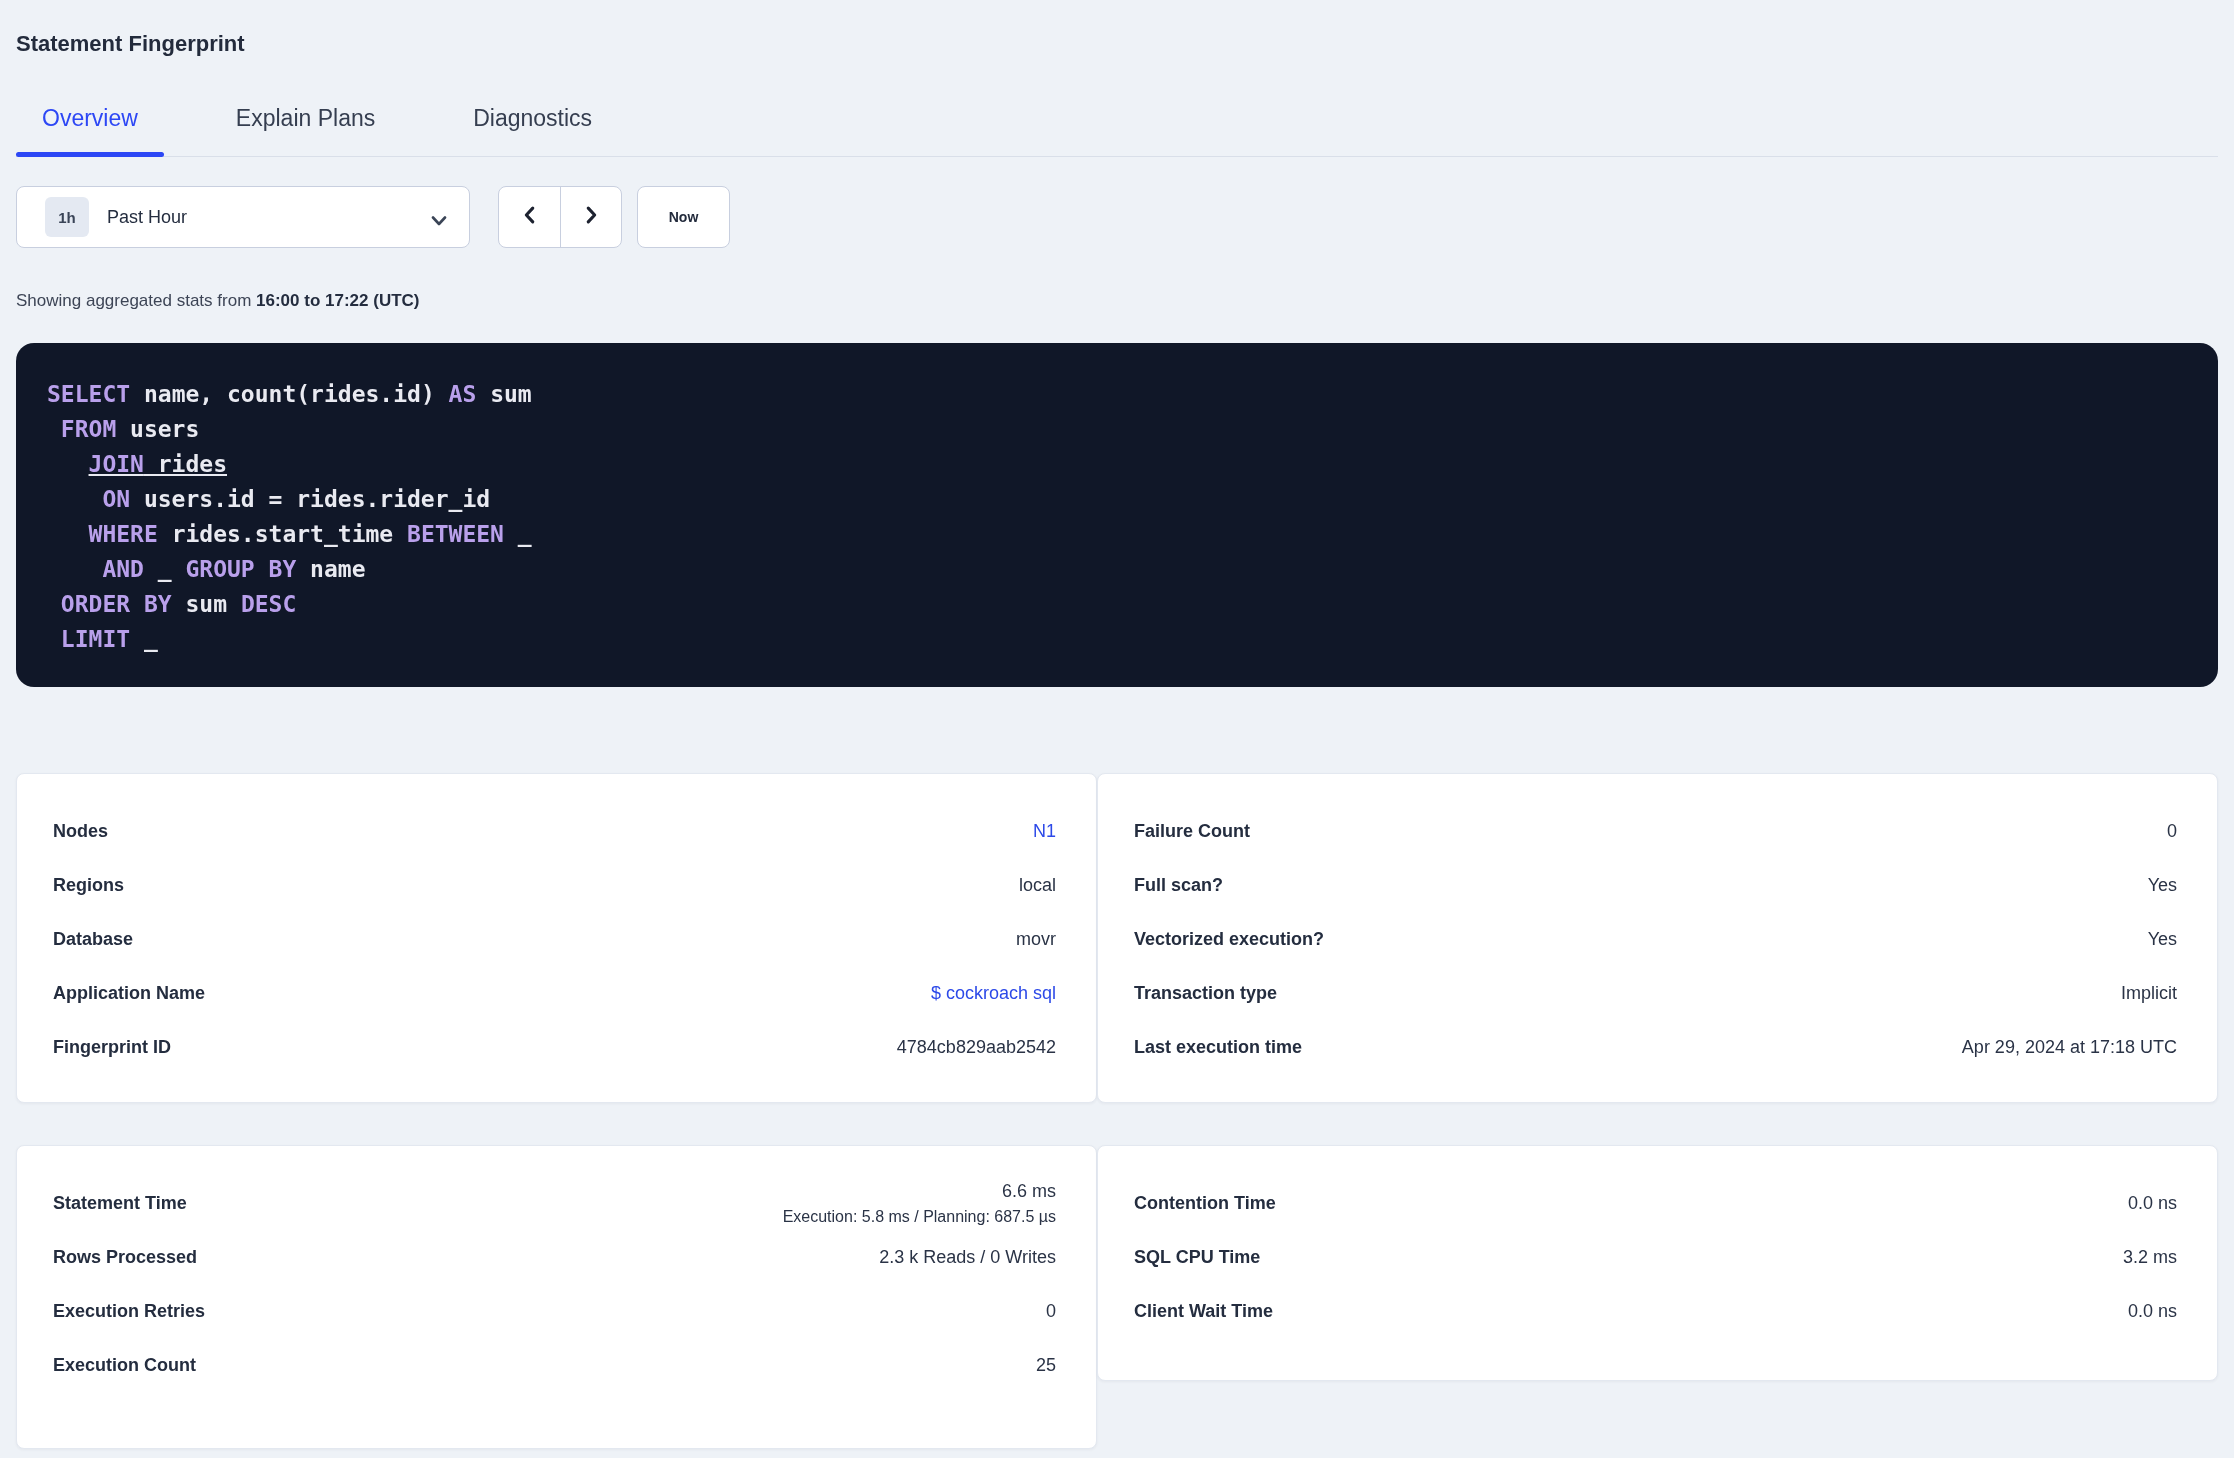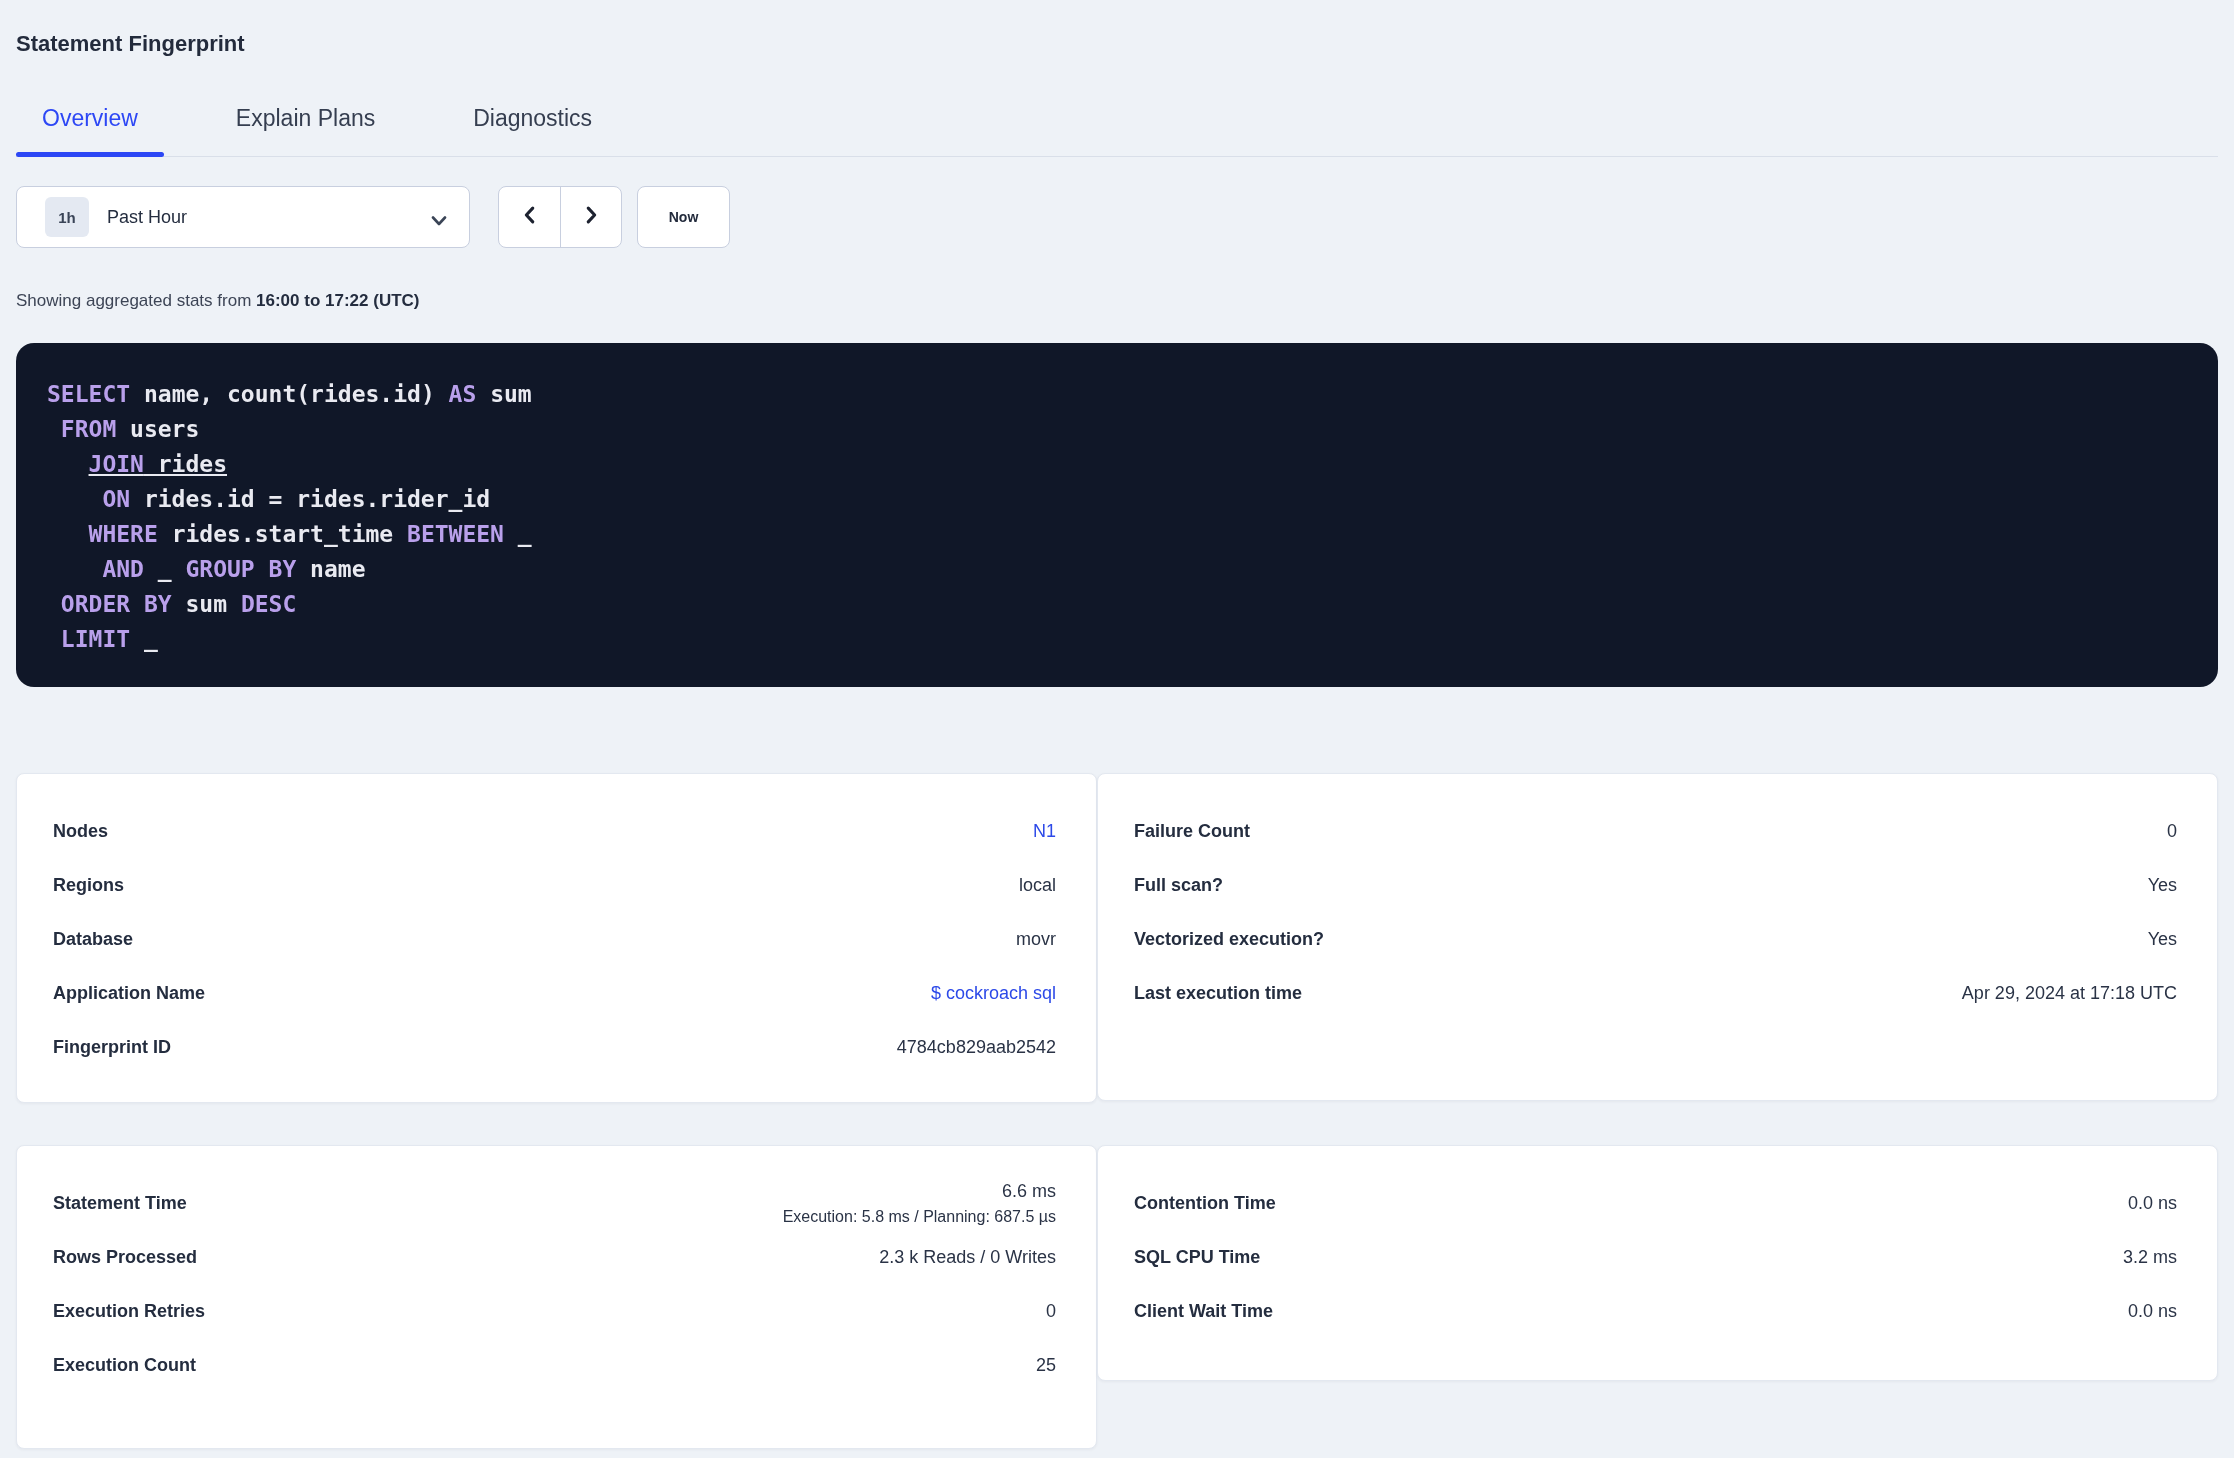--- a/index.html
+++ b/index.html
@@ -134,21 +134,21 @@
 
   <div class="status">
     <span>Showing aggregated stats from</span>
     <span class="range-bold">16:00 to 17:22 (UTC)</span>
   </div>
 
   <div class="code">
       <div class="code-line" style="padding-left: 0ch;"><span class="kw">SELECT</span><span class="id"> name, count(rides.id) </span><span class="kw">AS</span><span class="id"> sum</span></div>
       <div class="code-line" style="padding-left: 1ch;"><span class="kw">FROM</span><span class="id"> users</span></div>
       <div class="code-line" style="padding-left: 3ch; text-decoration: underline;"><span class="kw">JOIN</span><span class="id"> rides</span></div>
-      <div class="code-line" style="padding-left: 4ch;"><span class="kw">ON</span><span class="id"> rides.id = rides.rider_id</span></div>
+      <div class="code-line" style="padding-left: 4ch;"><span class="kw">ON</span><span class="id"> users.id = rides.rider_id</span></div>
       <div class="code-line" style="padding-left: 3ch;"><span class="kw">WHERE</span><span class="id"> rides.start_time </span><span class="kw">BETWEEN</span><span class="id"> _</span></div>
       <div class="code-line" style="padding-left: 4ch;"><span class="kw">AND</span><span class="id"> _ </span><span class="kw">GROUP BY</span><span class="id"> name</span></div>
       <div class="code-line" style="padding-left: 1ch;"><span class="kw">ORDER BY</span><span class="id"> sum </span><span class="kw">DESC</span></div>
       <div class="code-line" style="padding-left: 1ch;"><span class="kw">LIMIT</span><span class="id"> _</span></div>
     </div>
 
   <div class="cards-row">
     <div class="card col-left h-top">
         <div class="crow">
           <span class="label">Nodes</span>
@@ -194,20 +194,26 @@
             <span class="value">Yes</span>
           </div>
         </div>
         <div class="crow">
           <span class="label">Vectorized execution?</span>
           <div class="valwrap">
             <span class="value">Yes</span>
           </div>
         </div>
         <div class="crow">
+          <span class="label">Transaction type</span>
+          <div class="valwrap">
+            <span class="value">Implicit</span>
+          </div>
+        </div>
+        <div class="crow">
           <span class="label">Last execution time</span>
           <div class="valwrap">
             <span class="value">Apr 29, 2024 at 17:18 UTC</span>
           </div>
         </div>
       </div>
   </div>
 
   <div class="cards-row second">
     <div class="card col-left h-stats-left">

